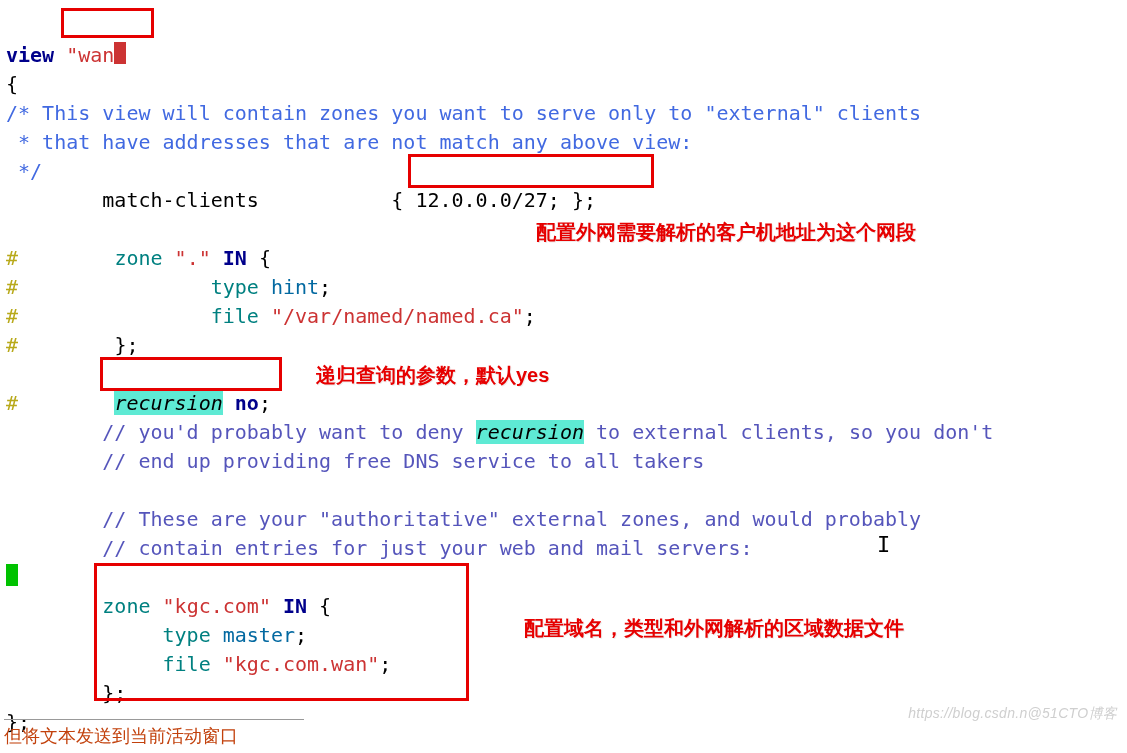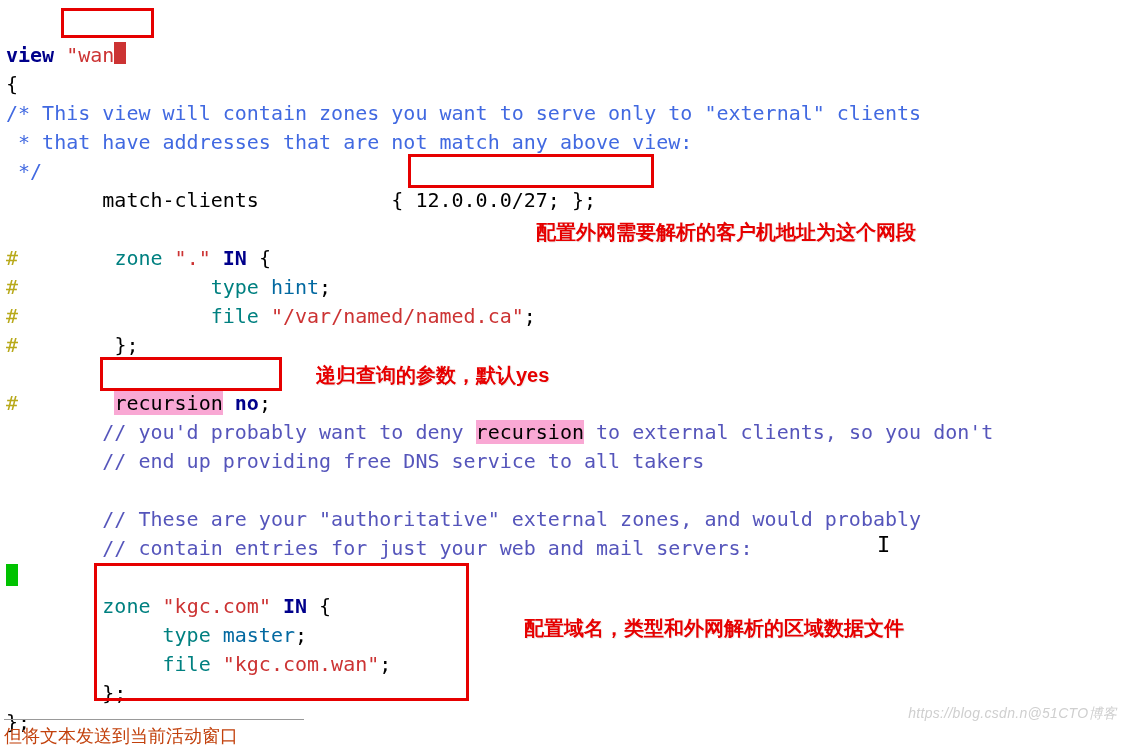--- a/index.html
+++ b/index.html
@@ -20,21 +20,21 @@
     white-space: pre;
   }
   .kw-navy   { color: #00008b; font-weight: bold; }
   .kw-teal   { color: #008080; }
   .str-red   { color: #cc3333; }
   .kw-green  { color: #0369a1; }
   .hash-yel  { color: #b8a91a; }
   .cmt-blue  { color: #4169e1; }
   .plain     { color: #000000; }
   .slash-blue{ color: #5555bb; margin-top: 46px; }
-  .hl-olive  { background: #f9a8d4; color: #000000; }
+  .hl-olive  { background: #5eead4; color: #000000; font-style: italic; }
   .cursor-blk{ background: #cc3333; color:#ffffff; display:inline-block; width:12px; height:22px; vertical-align:-2px; }
   .cursor-grn{ background: #00c200; display:inline-block; width:12px; height:22px; vertical-align:-2px; }
 
   .redbox { position: absolute; border: 3px solid #e60000; background: transparent; }
   .annot  { position: absolute; color: #e60000; font-family: "Microsoft YaHei","SimHei",sans-serif; font-weight: bold; font-size: 20px; white-space: nowrap; text-shadow: 1px 1px 0 #eee; }
 
   .ibeam { position:absolute; color:#000; font-size:22px; }
 
   .watermark {
     position: absolute;

